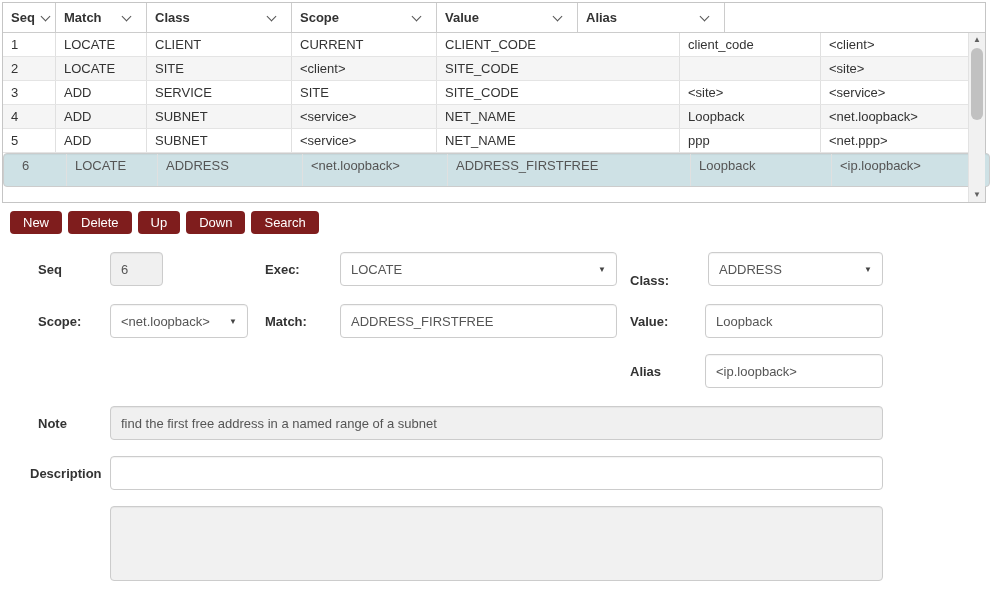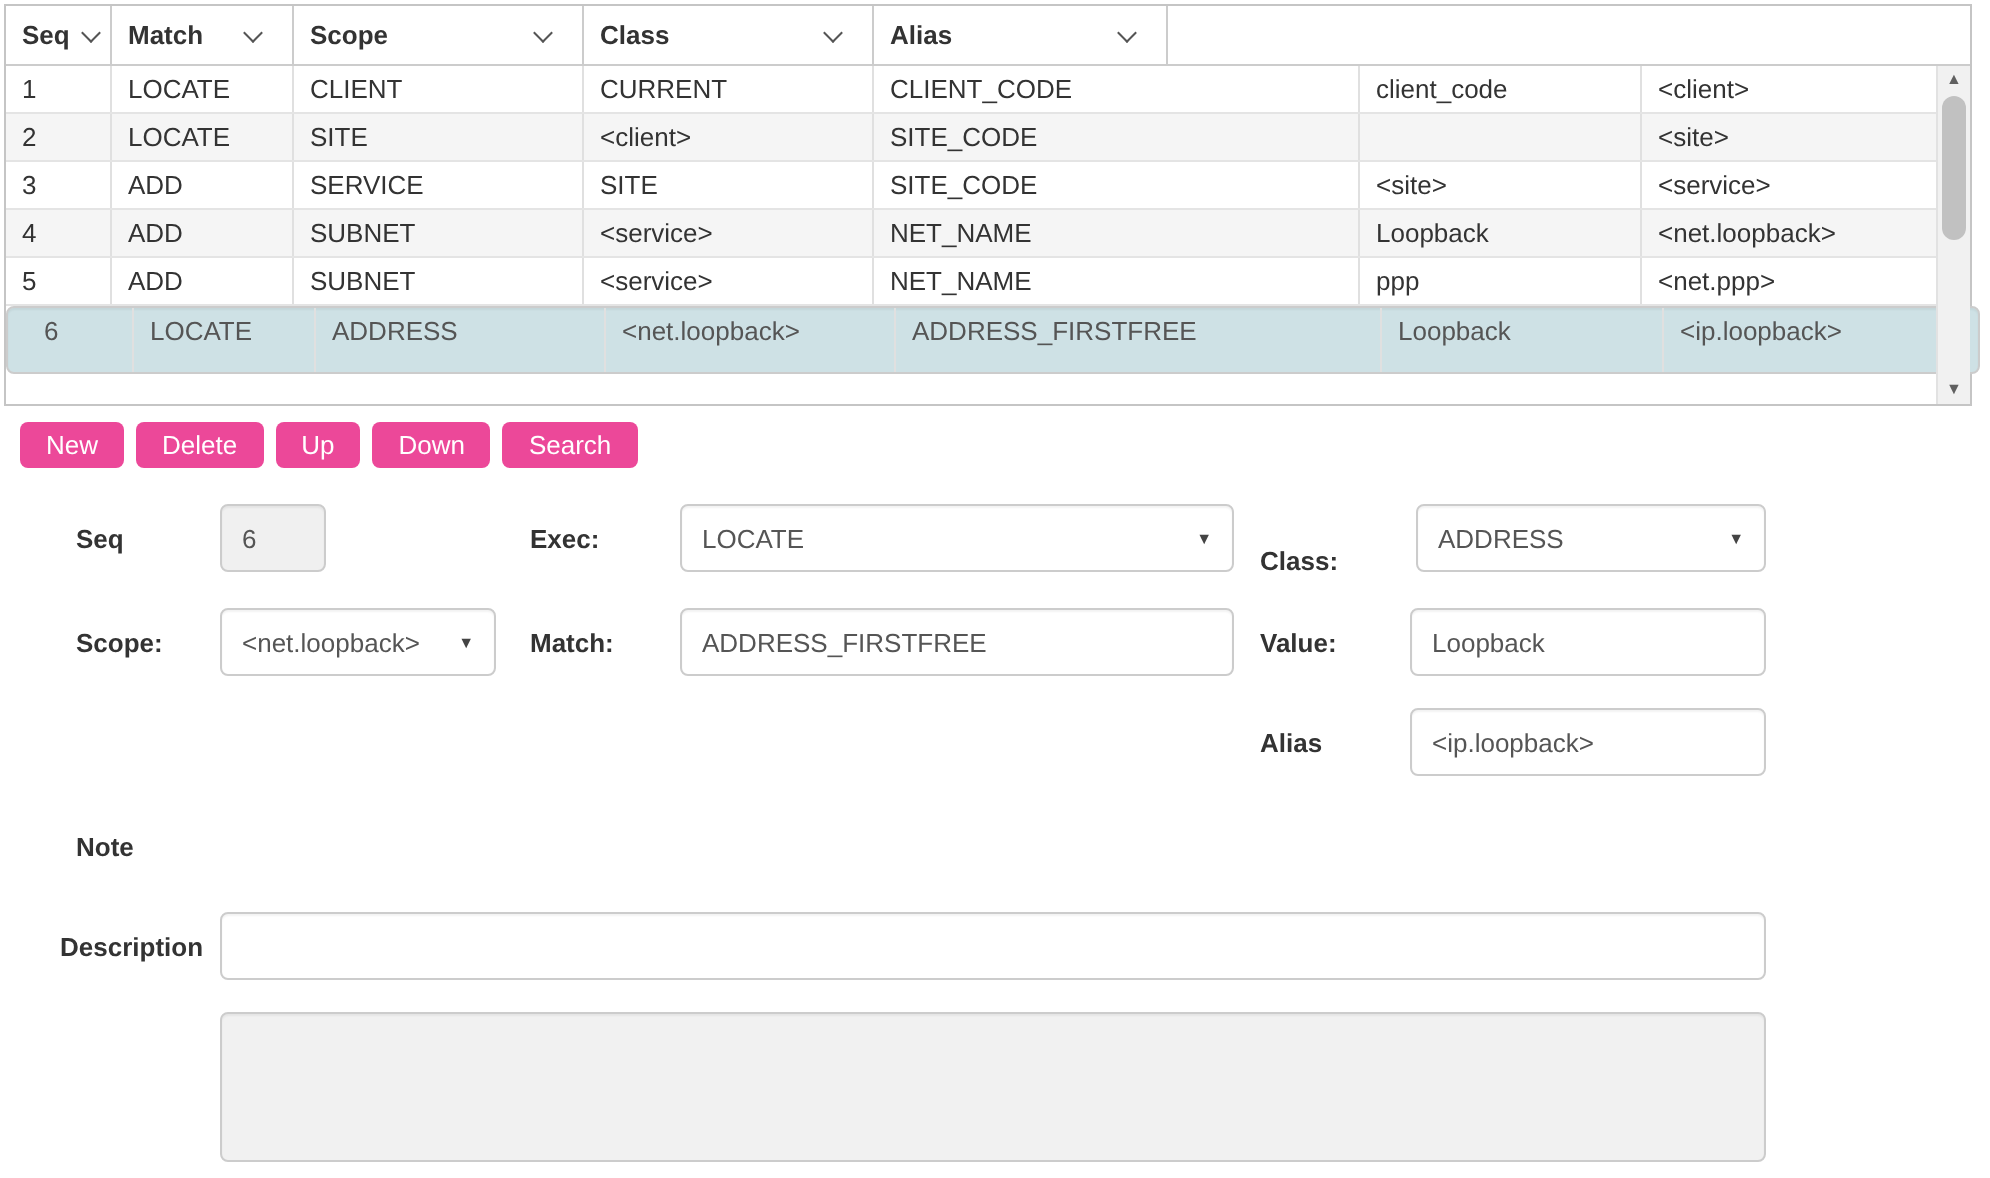--- a/index.html
+++ b/index.html
@@ -32,21 +32,21 @@
           background: #f1f1f1; border-left: 1px solid #e2e2e2; }
   .sarrow { position: absolute; left: 0; width: 16px; height: 14px; text-align: center;
             font-size: 8px; line-height: 14px; color: #606060; cursor: pointer; }
   .sarrow.up { top: 0; }
   .sarrow.down { bottom: 0; }
   .sthumb { position: absolute; left: 2px; top: 15px; width: 12px; height: 72px;
             background: #c1c1c1; border-radius: 6px; cursor: pointer; }
 
   
   .toolbar { margin: 8px 0 0 10px; display: flex; gap: 6px; }
-  .btn { background: #ec4899; color: #fff; border: none; border-radius: 4px;
+  .btn { background: #7f1d1d; color: #fff; border: none; border-radius: 4px;
          height: 23px; padding: 0 13px; font-size: 13px; font-family: inherit; cursor: pointer; }
 
   
   .form-area { position: relative; height: 350px; }
   .lbl { position: absolute; font-weight: bold; color: #333; height: 34px;
          display: flex; align-items: center; }
   .inp, .sel { position: absolute; height: 34px; border: 1px solid #ccc; border-radius: 4px;
          background: #fff; font-family: inherit; font-size: 13px; color: #555;
          padding: 0 10px; box-shadow: inset 0 1px 1px rgba(0,0,0,.05); }
   .inp:disabled, .inp.ro { background: #f0f0f0; color: #555; }
@@ -61,26 +61,30 @@
 <div class="grid">
   <div class="thead">
     <div class="th c0 hseq">
         <span>Seq</span>
         <span class="chev"></span>
       </div>
     <div class="th c1">
         <span>Match</span>
         <span class="chev"></span>
       </div>
+    <div class="th c2">
+        <span>Class</span>
+        <span class="chev"></span>
+      </div>
     <div class="th c3">
         <span>Scope</span>
         <span class="chev"></span>
       </div>
-    <div class="th c2">
-        <span>Class</span>
+    <div class="th c5">
+        <span>Value</span>
         <span class="chev"></span>
       </div>
     <div class="th c6">
         <span>Alias</span>
         <span class="chev"></span>
       </div>
     <div class="hpad"></div>
   </div>
   <div class="tbody">
     <div class="tr">
@@ -188,18 +192,19 @@
   <div class="lbl" style="left:265px;top:70px;text-align:right;">Match:</div>
   <input class="inp" style="left: 340px; top: 70px; width: 277px;" value="ADDRESS_FIRSTFREE">
 
   <div class="lbl" style="left:630px;top:70px;">Value:</div>
   <input class="inp" style="left: 705px; top: 70px; width: 178px;" value="Loopback">
 
   <div class="lbl" style="left:630px;top:120px;">Alias</div>
   <input class="inp" style="left: 705px; top: 120px; width: 178px;" value="&lt;ip.loopback&gt;">
 
   <div class="lbl" style="left:38px;top:172px;">Note</div>
+  <input class="inp ro" style="left: 110px; top: 172px; width: 773px;" readonly="" value="find the first free address in a named range of a subnet">
 
   <div class="lbl" style="left:30px;top:222px;">Description</div>
   <input class="inp" style="left: 110px; top: 222px; width: 773px;" value="">
 
   <div class="bigbox" style="left:110px;top:272px;width:773px;height:75px;"></div>
 </div>
 
 </body></html>

